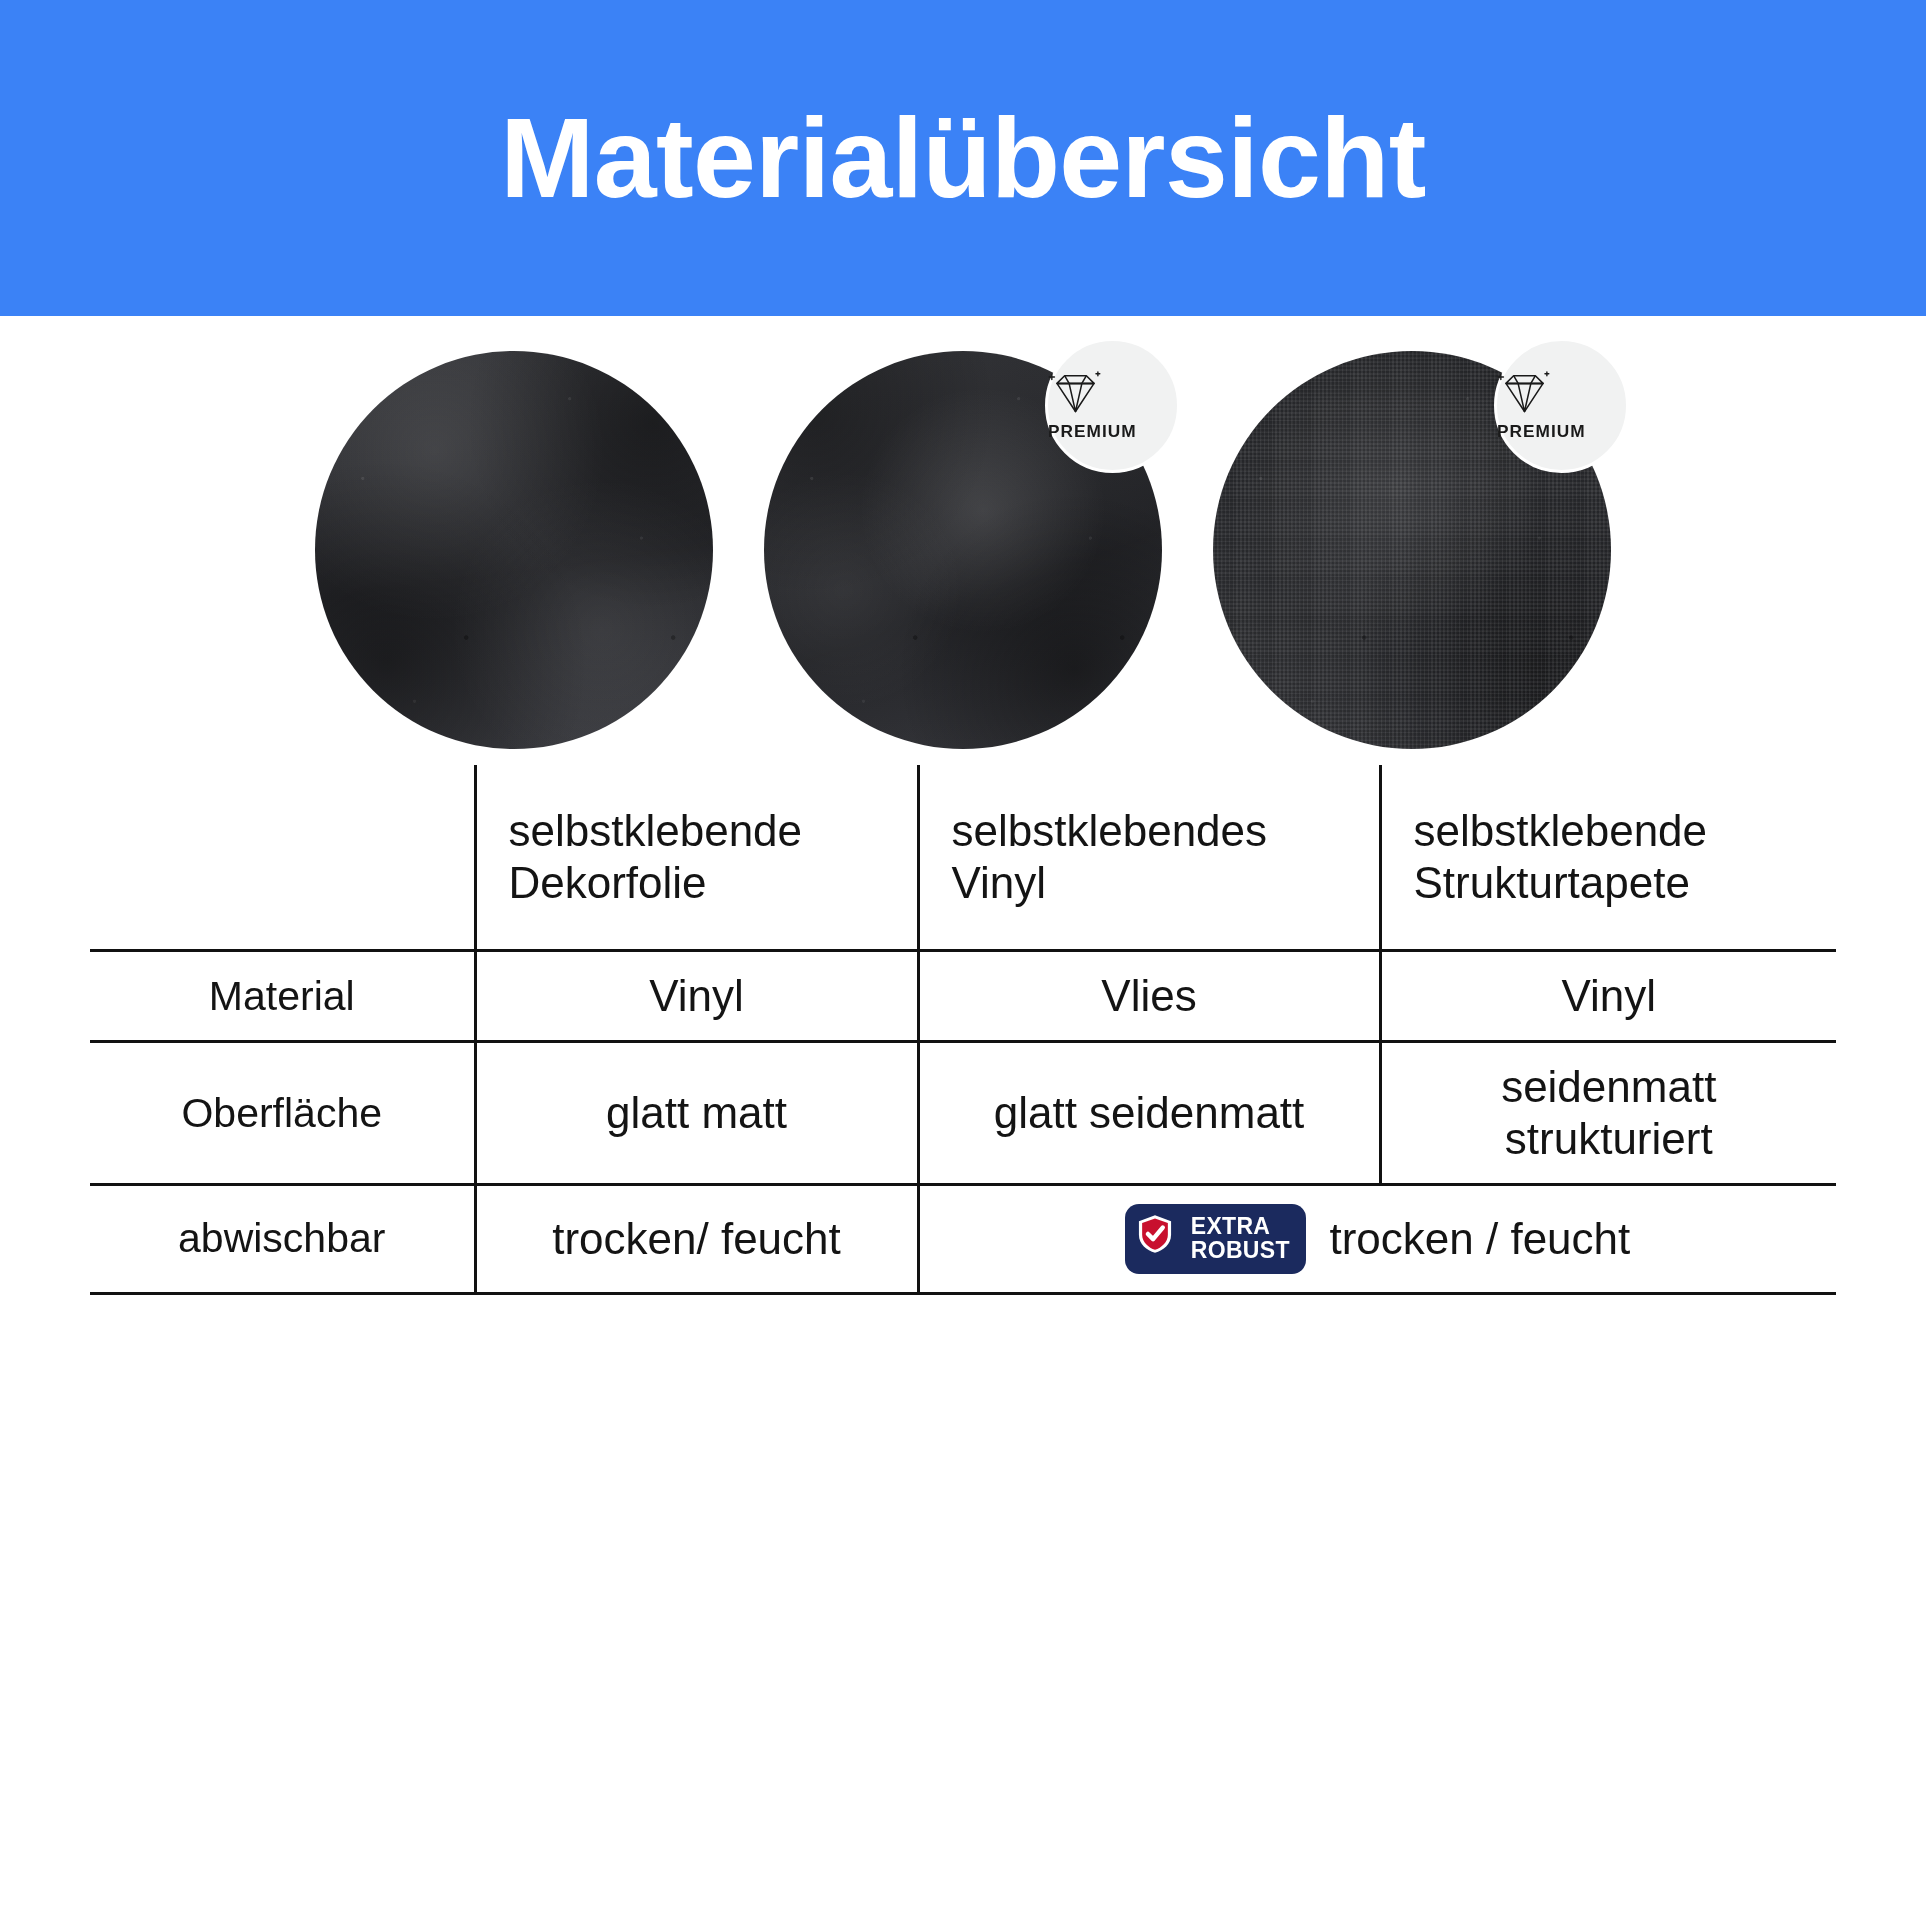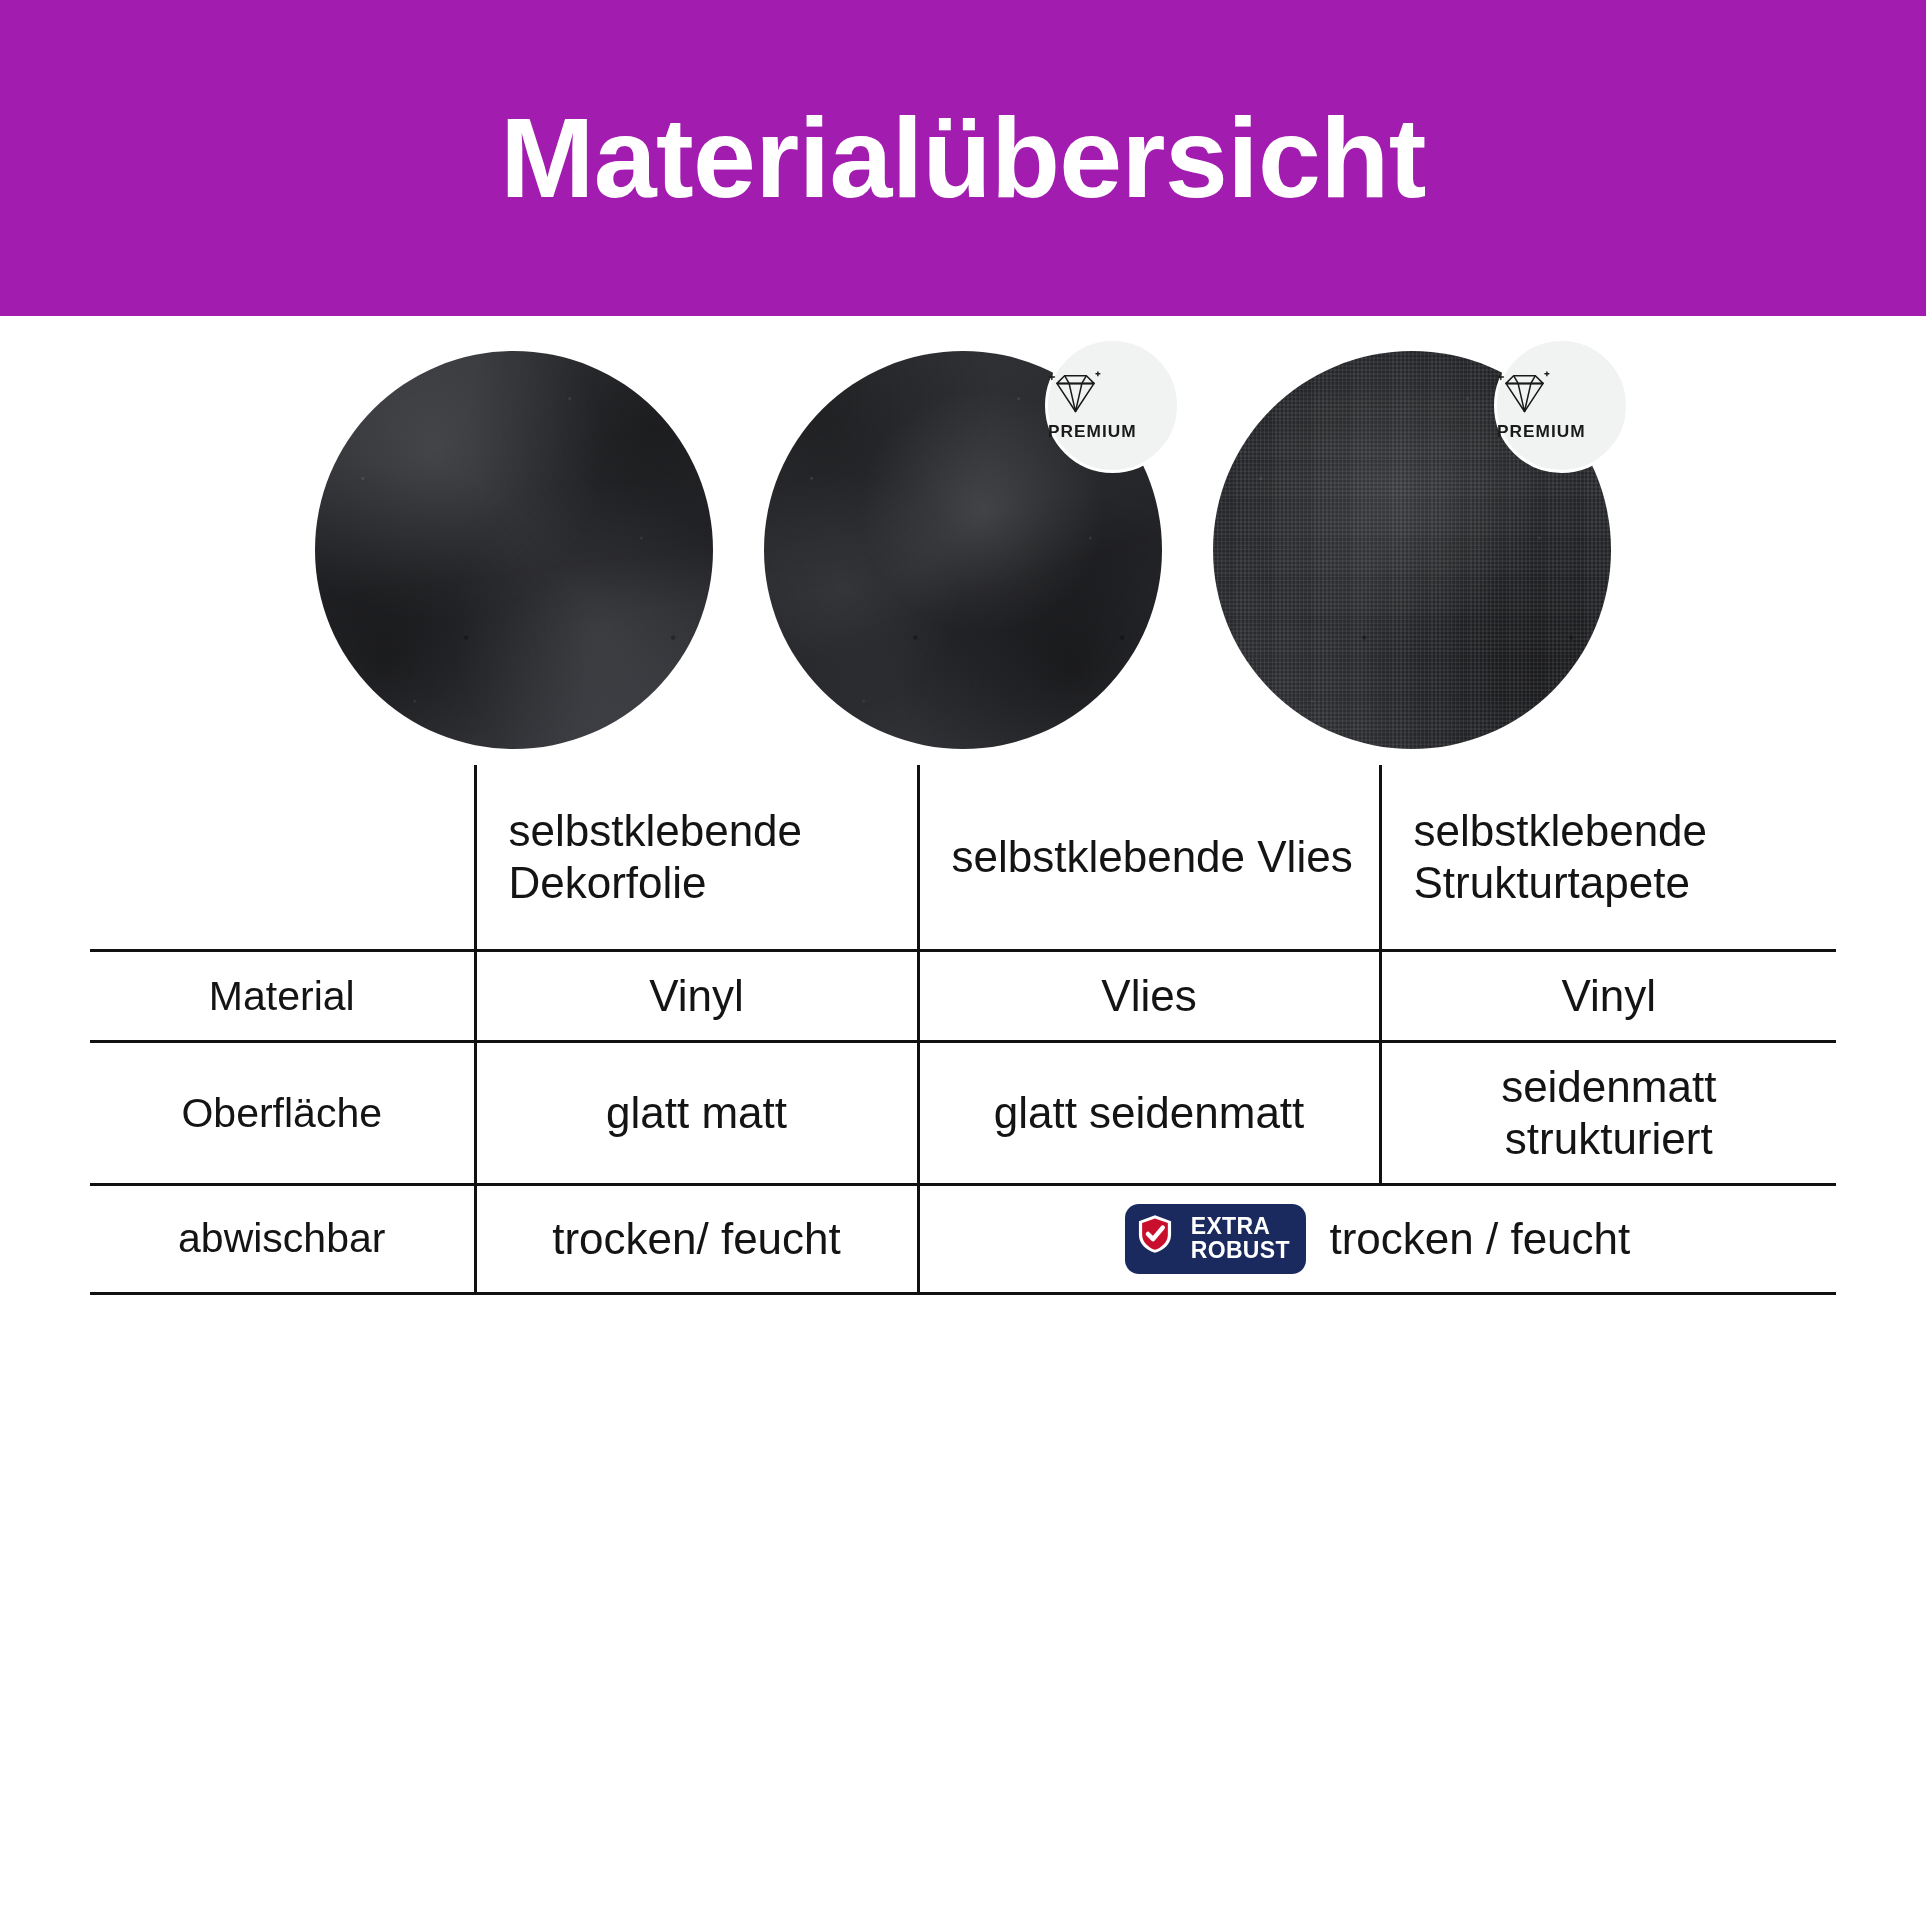--- a/index.html
+++ b/index.html
@@ -11,21 +11,21 @@
     height: 1926px;
     background: #ffffff;
     font-family: "Liberation Sans", sans-serif;
     overflow: hidden;
   }
 
   
   .header {
     width: 1926px;
     height: 316px;
-    background: #a21caf;
+    background: #3b82f6;
     display: flex;
     align-items: center;
     justify-content: center;
     box-sizing: border-box;
   }
   .header-title {
     color: #ffffff;
     font-size: 113px;
     font-weight: bold;
     letter-spacing: -0.6px;
@@ -270,21 +270,21 @@
     <colgroup>
       <col class="c0">
         <col class="c1">
         <col class="c2">
         <col class="c3">
     </colgroup>
     <tbody>
       <tr class="head">
         <td class="label-cell hline-bottom"></td>
         <td class="vline hline-bottom">selbstklebende Dekorfolie</td>
-        <td class="vline hline-bottom">selbstklebende Vlies</td>
+        <td class="vline hline-bottom">selbstklebendes Vinyl</td>
         <td class="hline-bottom">selbstklebende Strukturtapete</td>
       </tr>
 
       <tr>
         <td class="row-label vline hline-bottom">Material</td>
         <td class="vline hline-bottom">Vinyl</td>
         <td class="vline hline-bottom">Vlies</td>
         <td class="hline-bottom">Vinyl</td>
       </tr>
 

